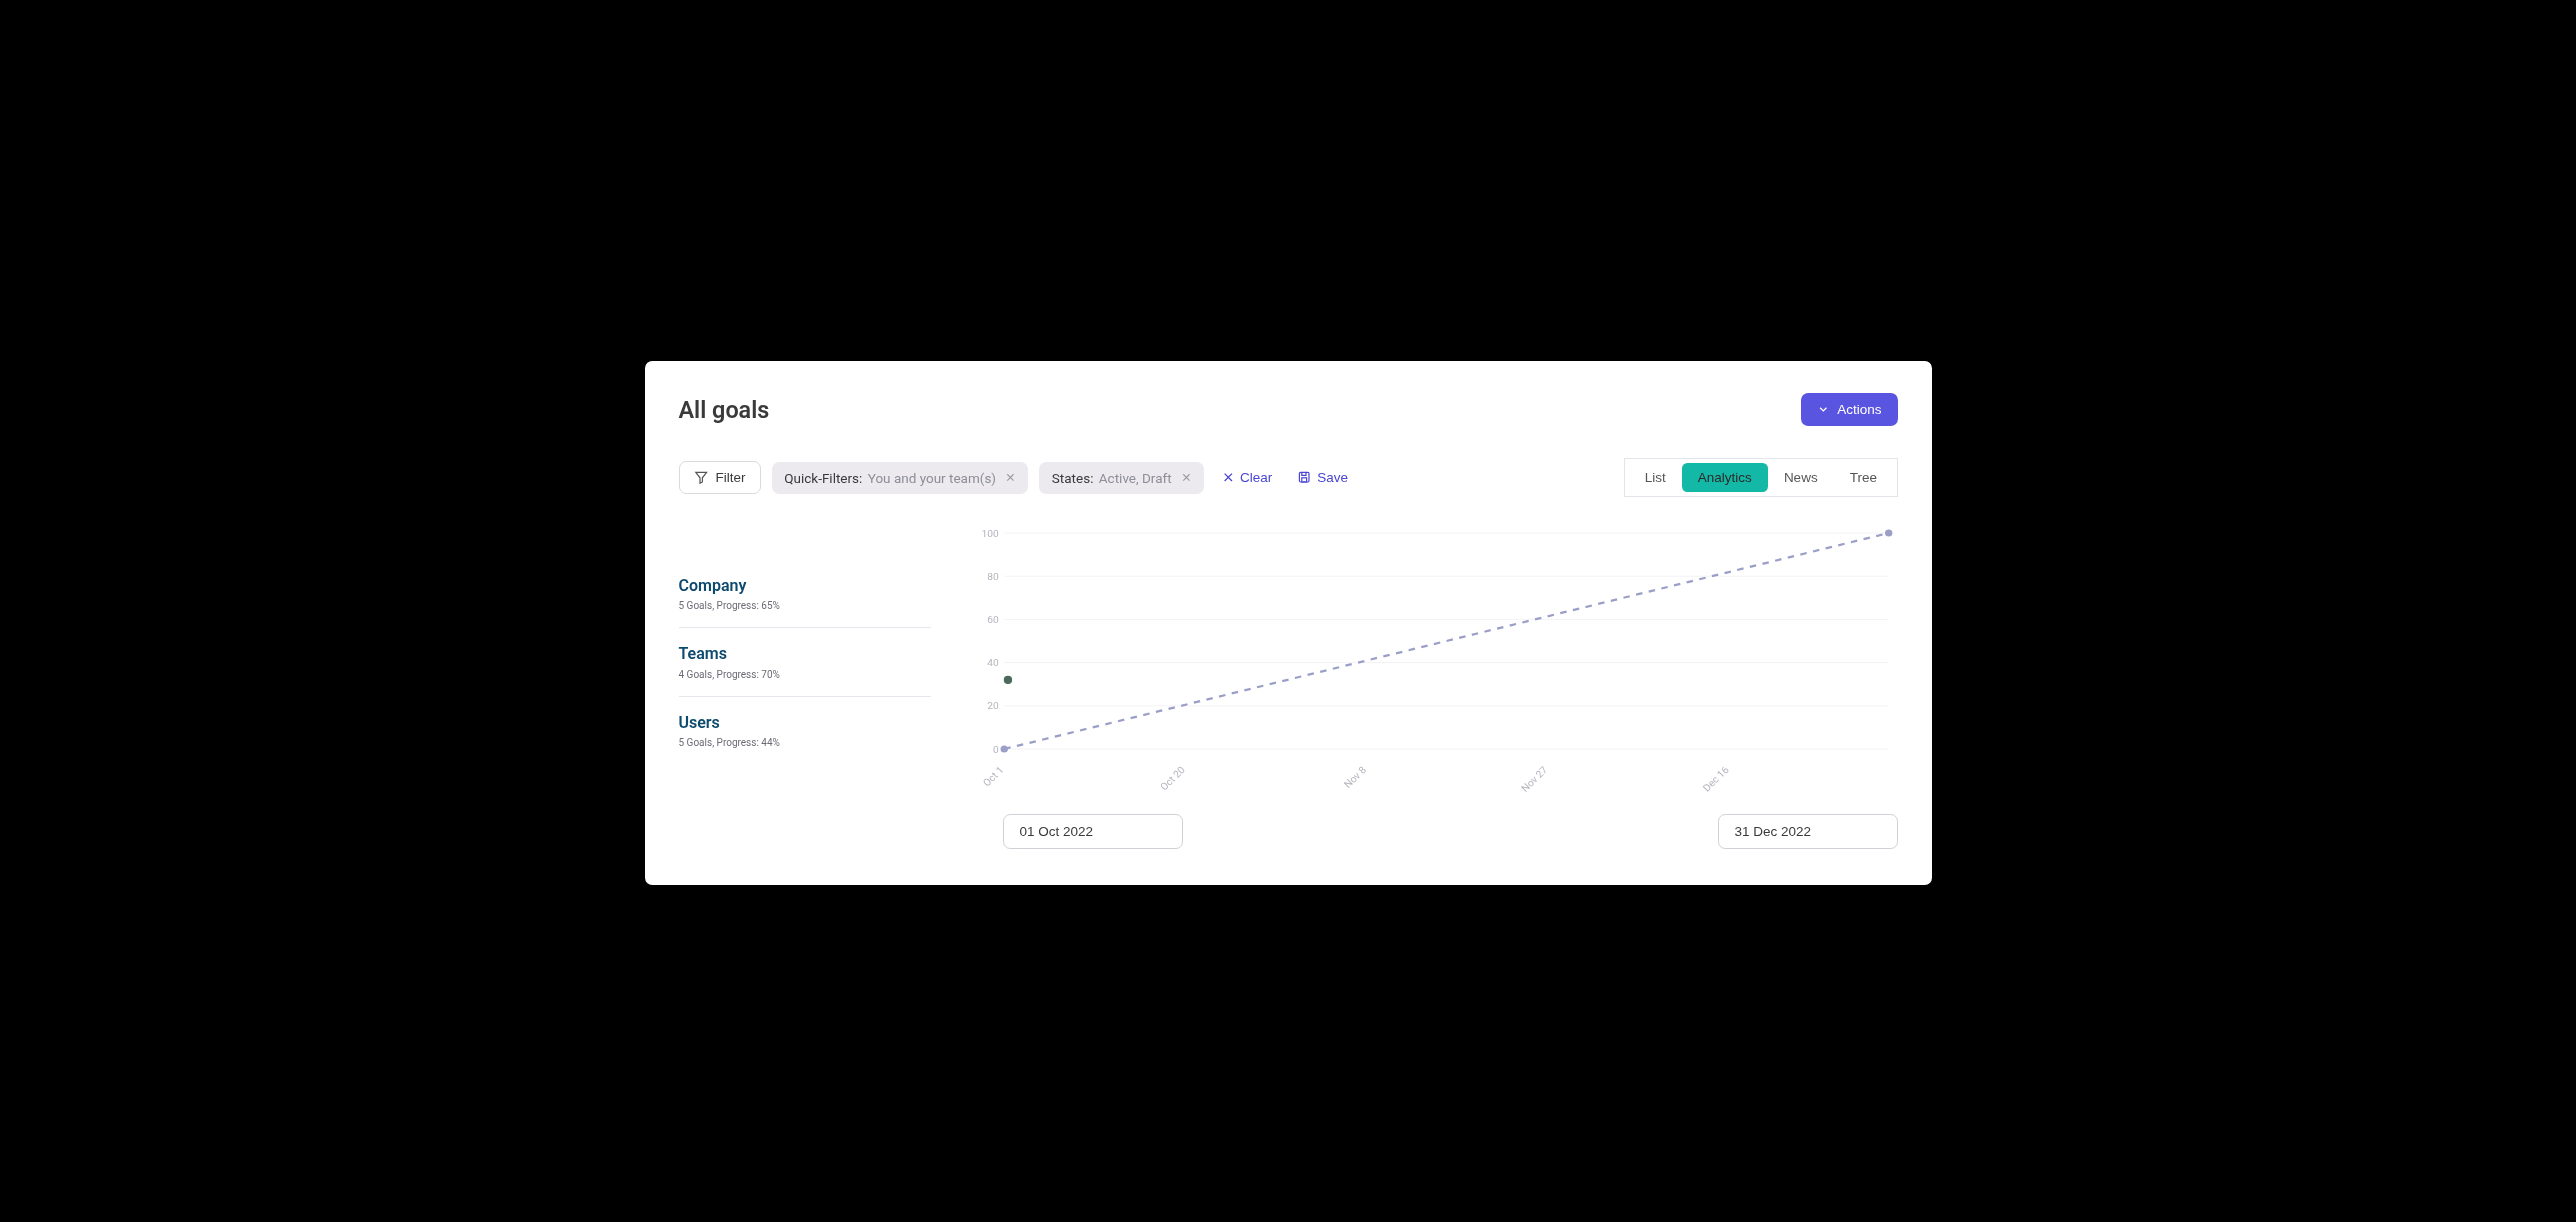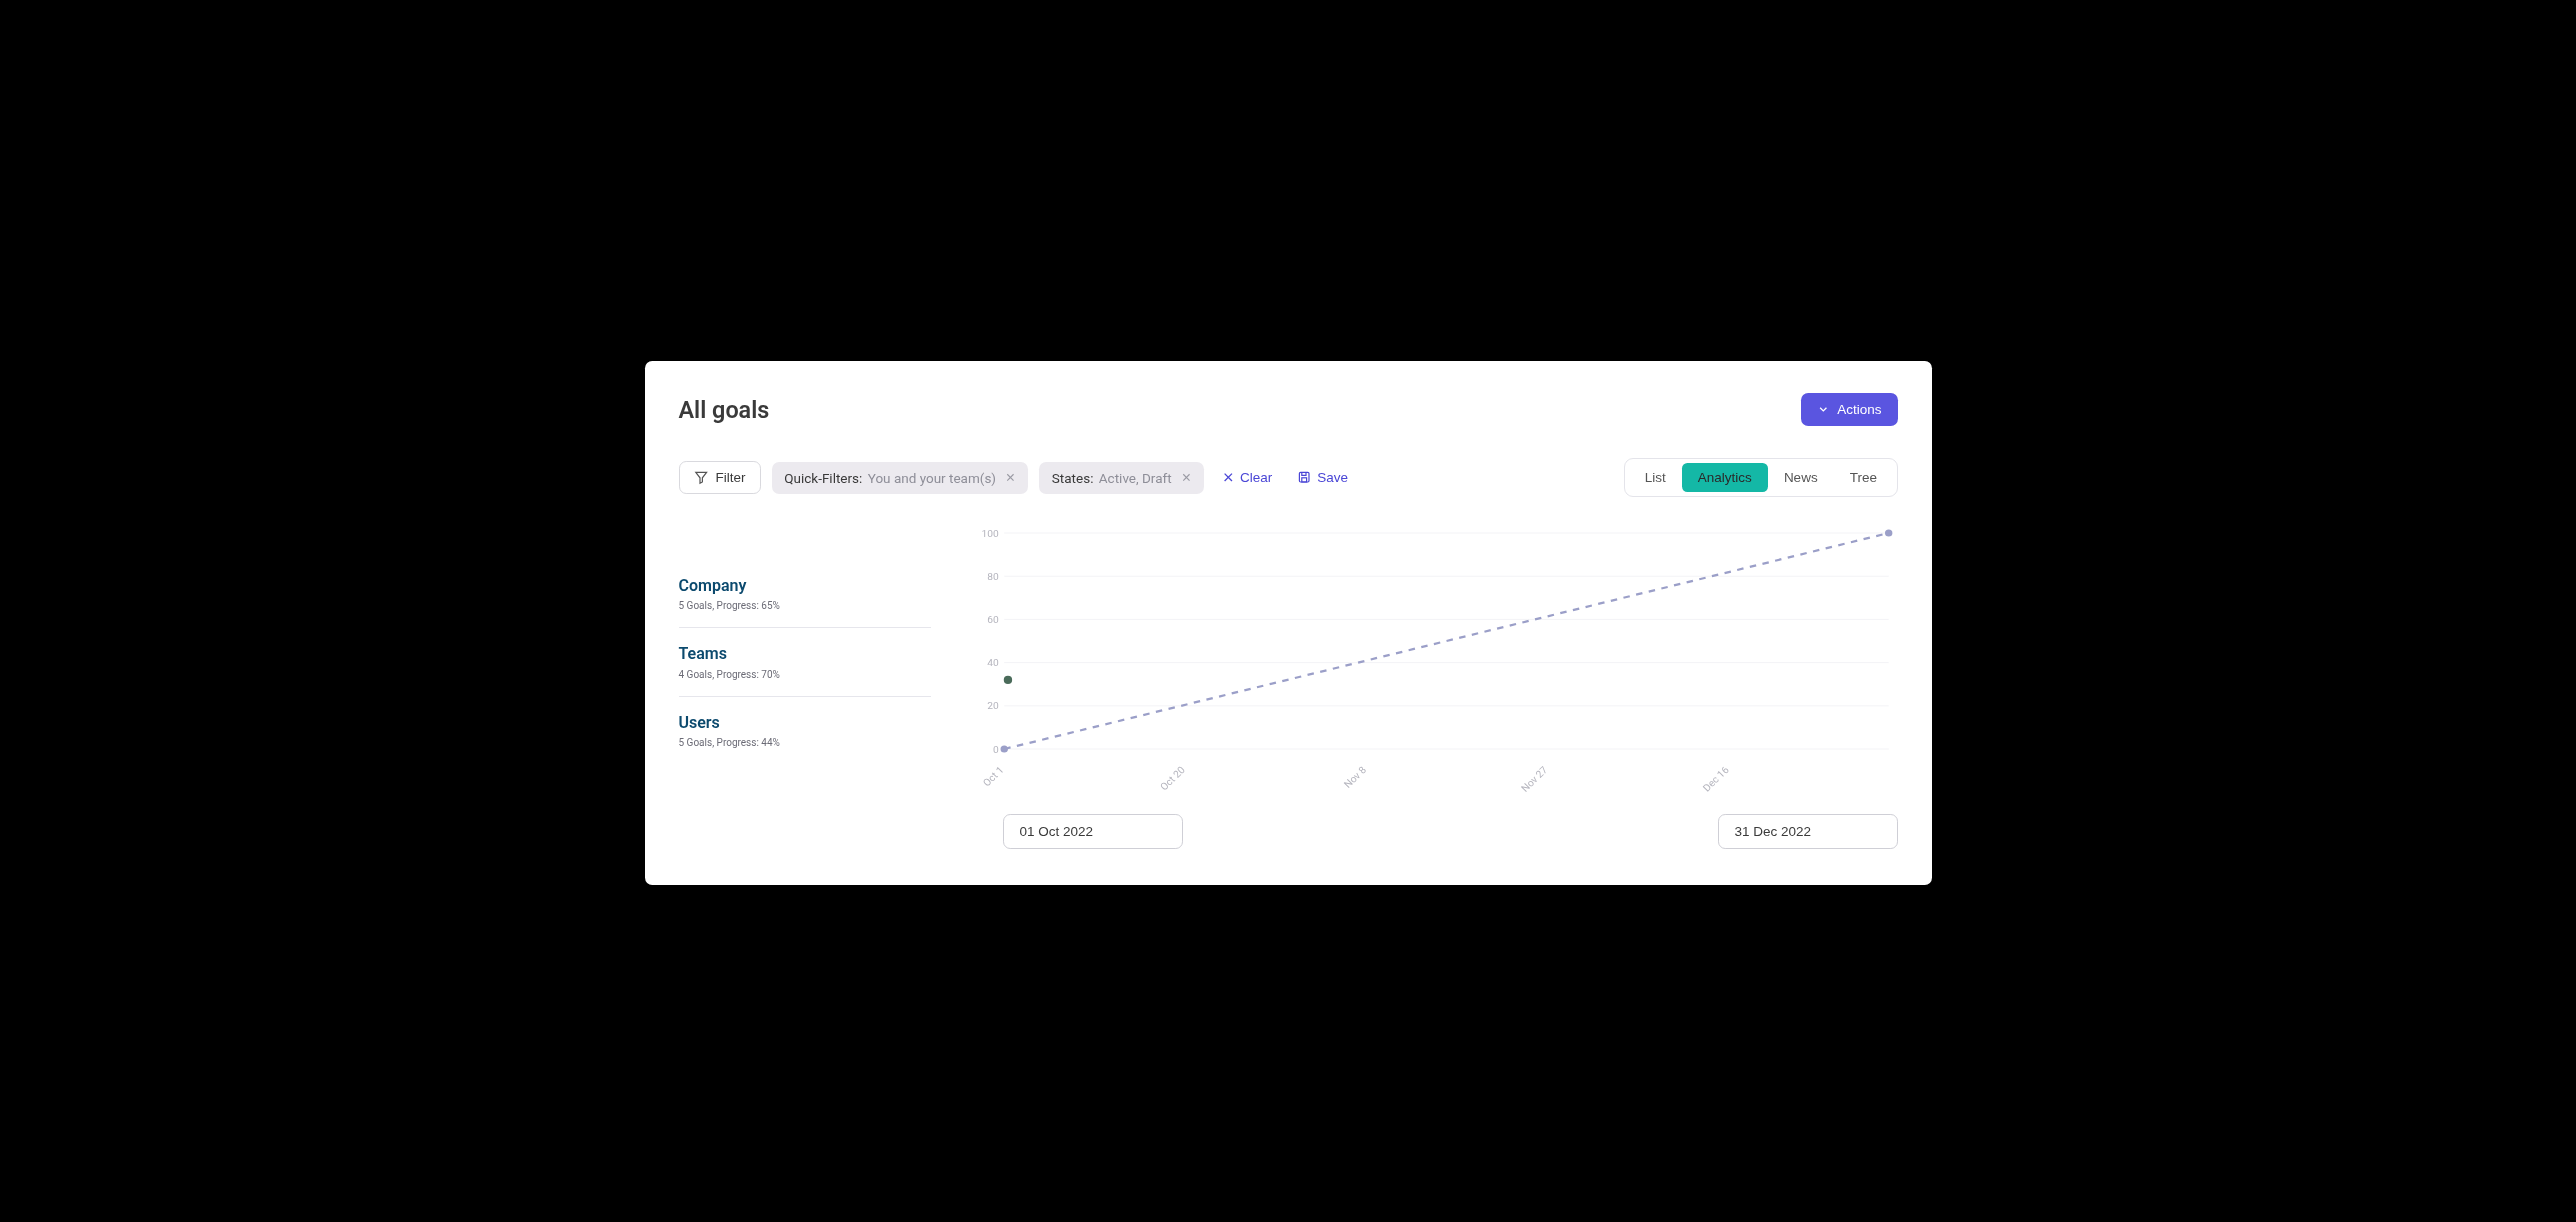--- a/index.html
+++ b/index.html
@@ -86,21 +86,21 @@
     color: #4a46d6;
     font-size: 13.5px;
     display: inline-flex;
     align-items: center;
     gap: 5.4px;
     cursor: pointer;
     padding: 5.4px 7.2px;
   }
   .view-tabs {
     border: 0.9px solid #e4e4ea;
-    border-radius: 9px;
+    border-radius: 0;
     display: flex;
     padding: 3.6px;
   }
   .view-tab {
     border: none;
     background: none;
     padding: 7.2px 16px;
     font-size: 13.5px;
     color: #555;
     border-radius: 5.4px;

